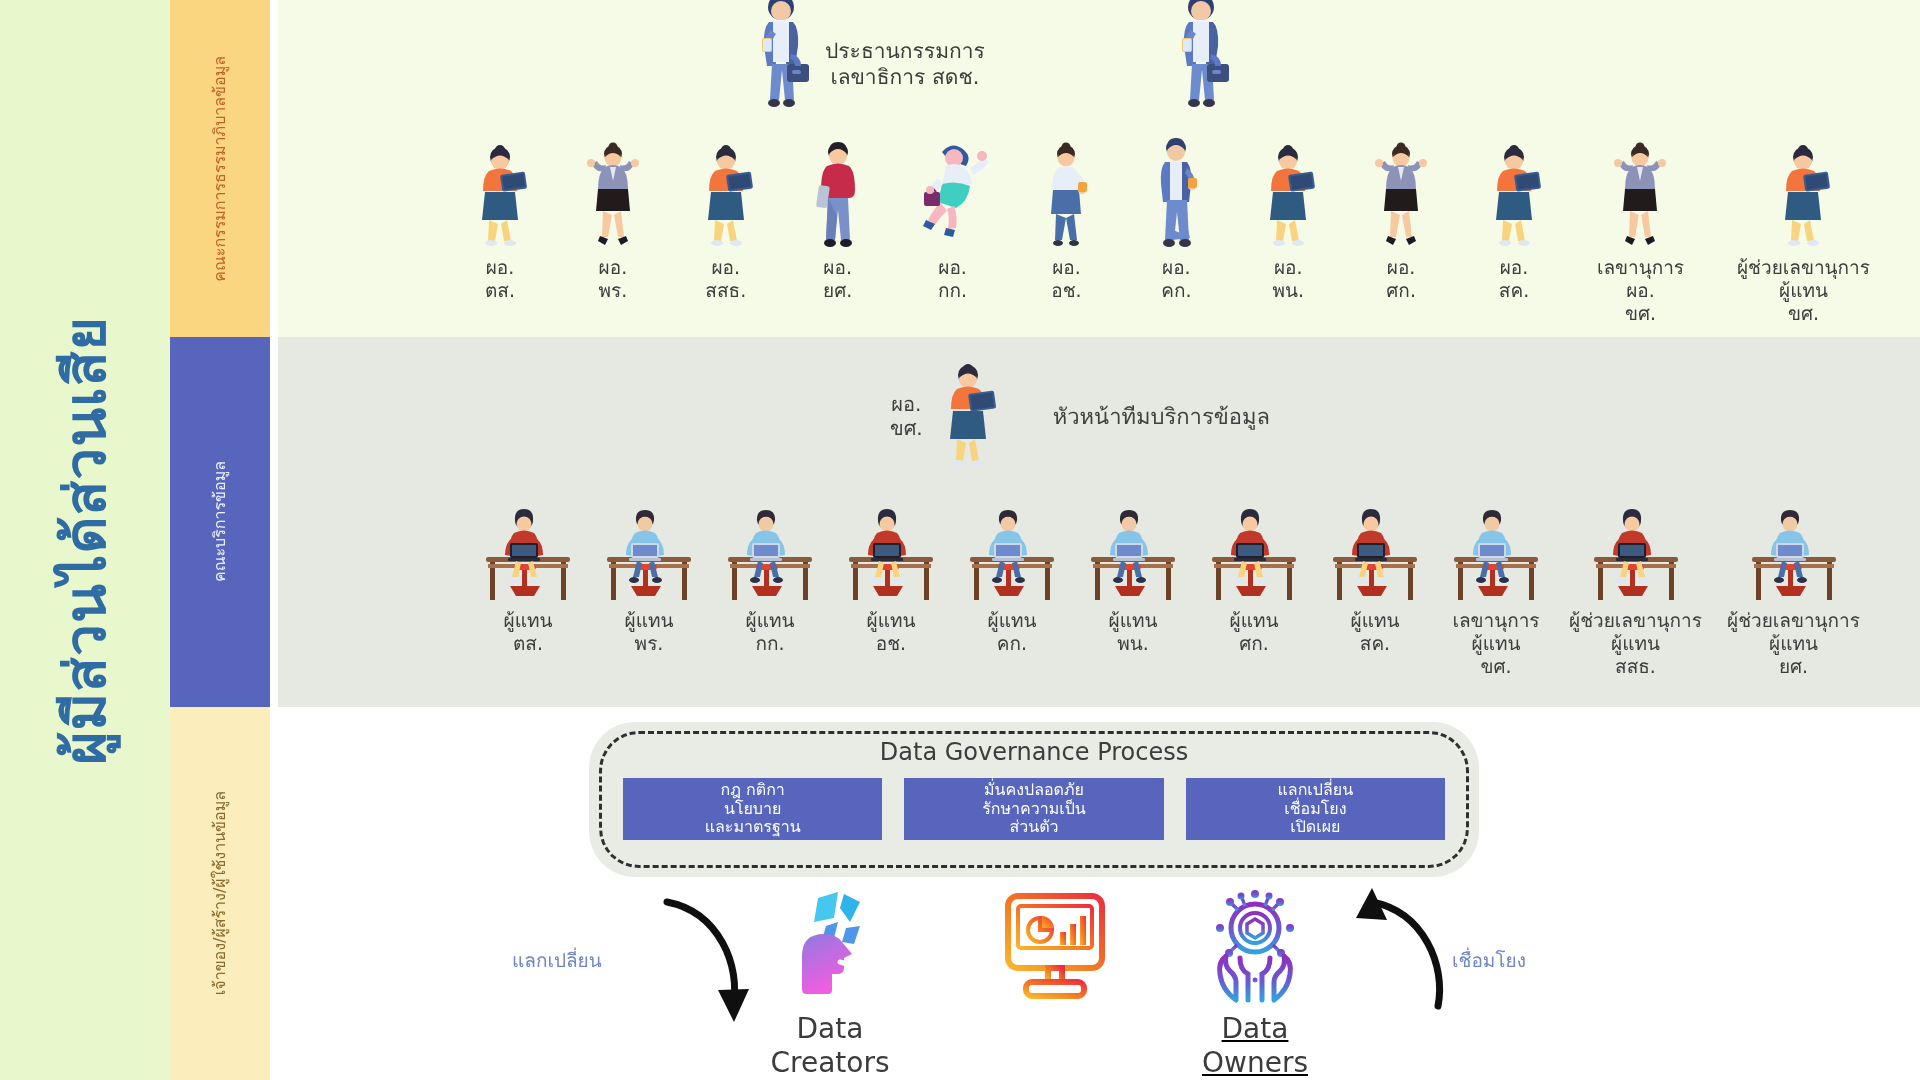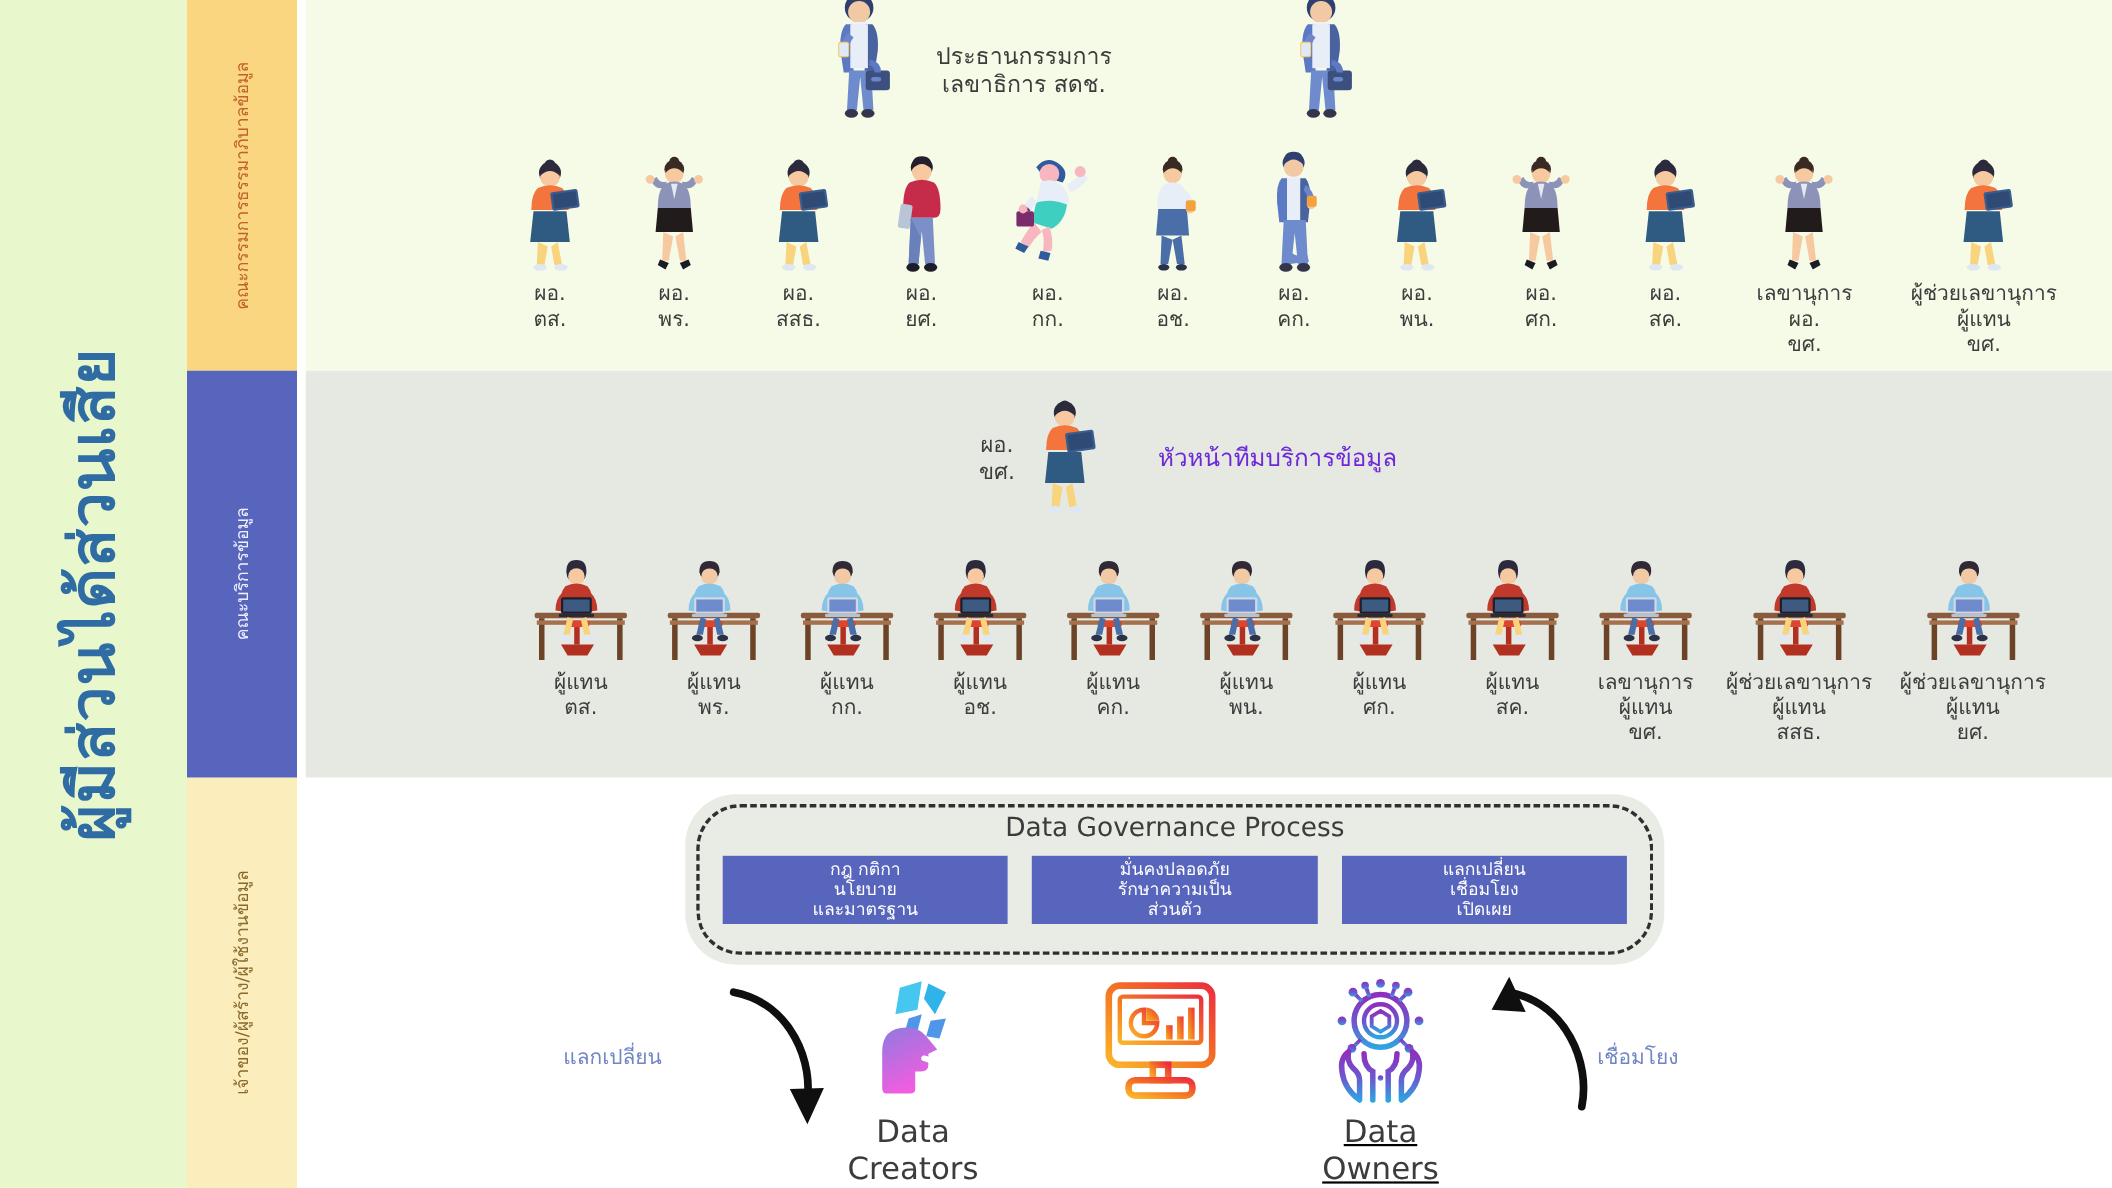--- a/index.html
+++ b/index.html
@@ -46,44 +46,44 @@
   #band-label-3{top:707px;height:373px;background:#fcedbc;}
   #band-label-3 .vtext{color:#8a6a2a;}
 
   
   .band{position:absolute;left:278px;right:0;}
   #band-1{top:0;height:337px;background:#f5fbe7;}
   #band-2{top:337px;height:370px;background:#e6e8e2;}
   #band-3{top:707px;height:373px;background:#ffffff;}
 
   
-  .leader{position:absolute;display:flex;align-items:center;gap:34px;}
+  .leader{position:absolute;display:flex;align-items:center;gap:8px;}
   .leader .ltext{
     font-size:21px;color:#3c3c3c;line-height:1.25;text-align:center;
     white-space:pre-line;
   }
 
   
   .person-row{position:absolute;display:flex;justify-content:space-between;}
   .person{display:flex;flex-direction:column;align-items:center;}
   .person .pname{
     font-size:19px;color:#3d3d3d;text-align:center;line-height:1.2;
     white-space:pre-line;margin-top:4px;
   }
   .fig{height:112px;display:flex;align-items:flex-end;justify-content:center;}
   .fig-desk{height:100px;display:flex;align-items:flex-end;justify-content:center;}
 
   
   #mid-leader{position:absolute;display:flex;align-items:center;gap:14px;}
   #mid-leader .mname{font-size:20px;color:#3d3d3d;text-align:center;line-height:1.2;white-space:pre-line;}
-  #mid-leader .mrole{font-size:22px;color:#6d28d9;margin-left:40px;}
+  #mid-leader .mrole{font-size:22px;color:#404040;margin-left:40px;}
 
   
   #dgp-wrap{
-    position:absolute;left:623px;top:722px;width:890px;height:155px;
+    position:absolute;left:589px;top:722px;width:890px;height:155px;
     background:#e9ebe5;border-radius:46px;
   }
   #dgp-dash{
     position:absolute;left:10px;top:9px;right:10px;bottom:9px;
     border:3px dashed #2f2f2f;border-radius:40px;
   }
   #dgp-title{
     position:absolute;top:16px;left:0;right:0;text-align:center;
     font-size:24px;color:#3c3c3c;
   }

